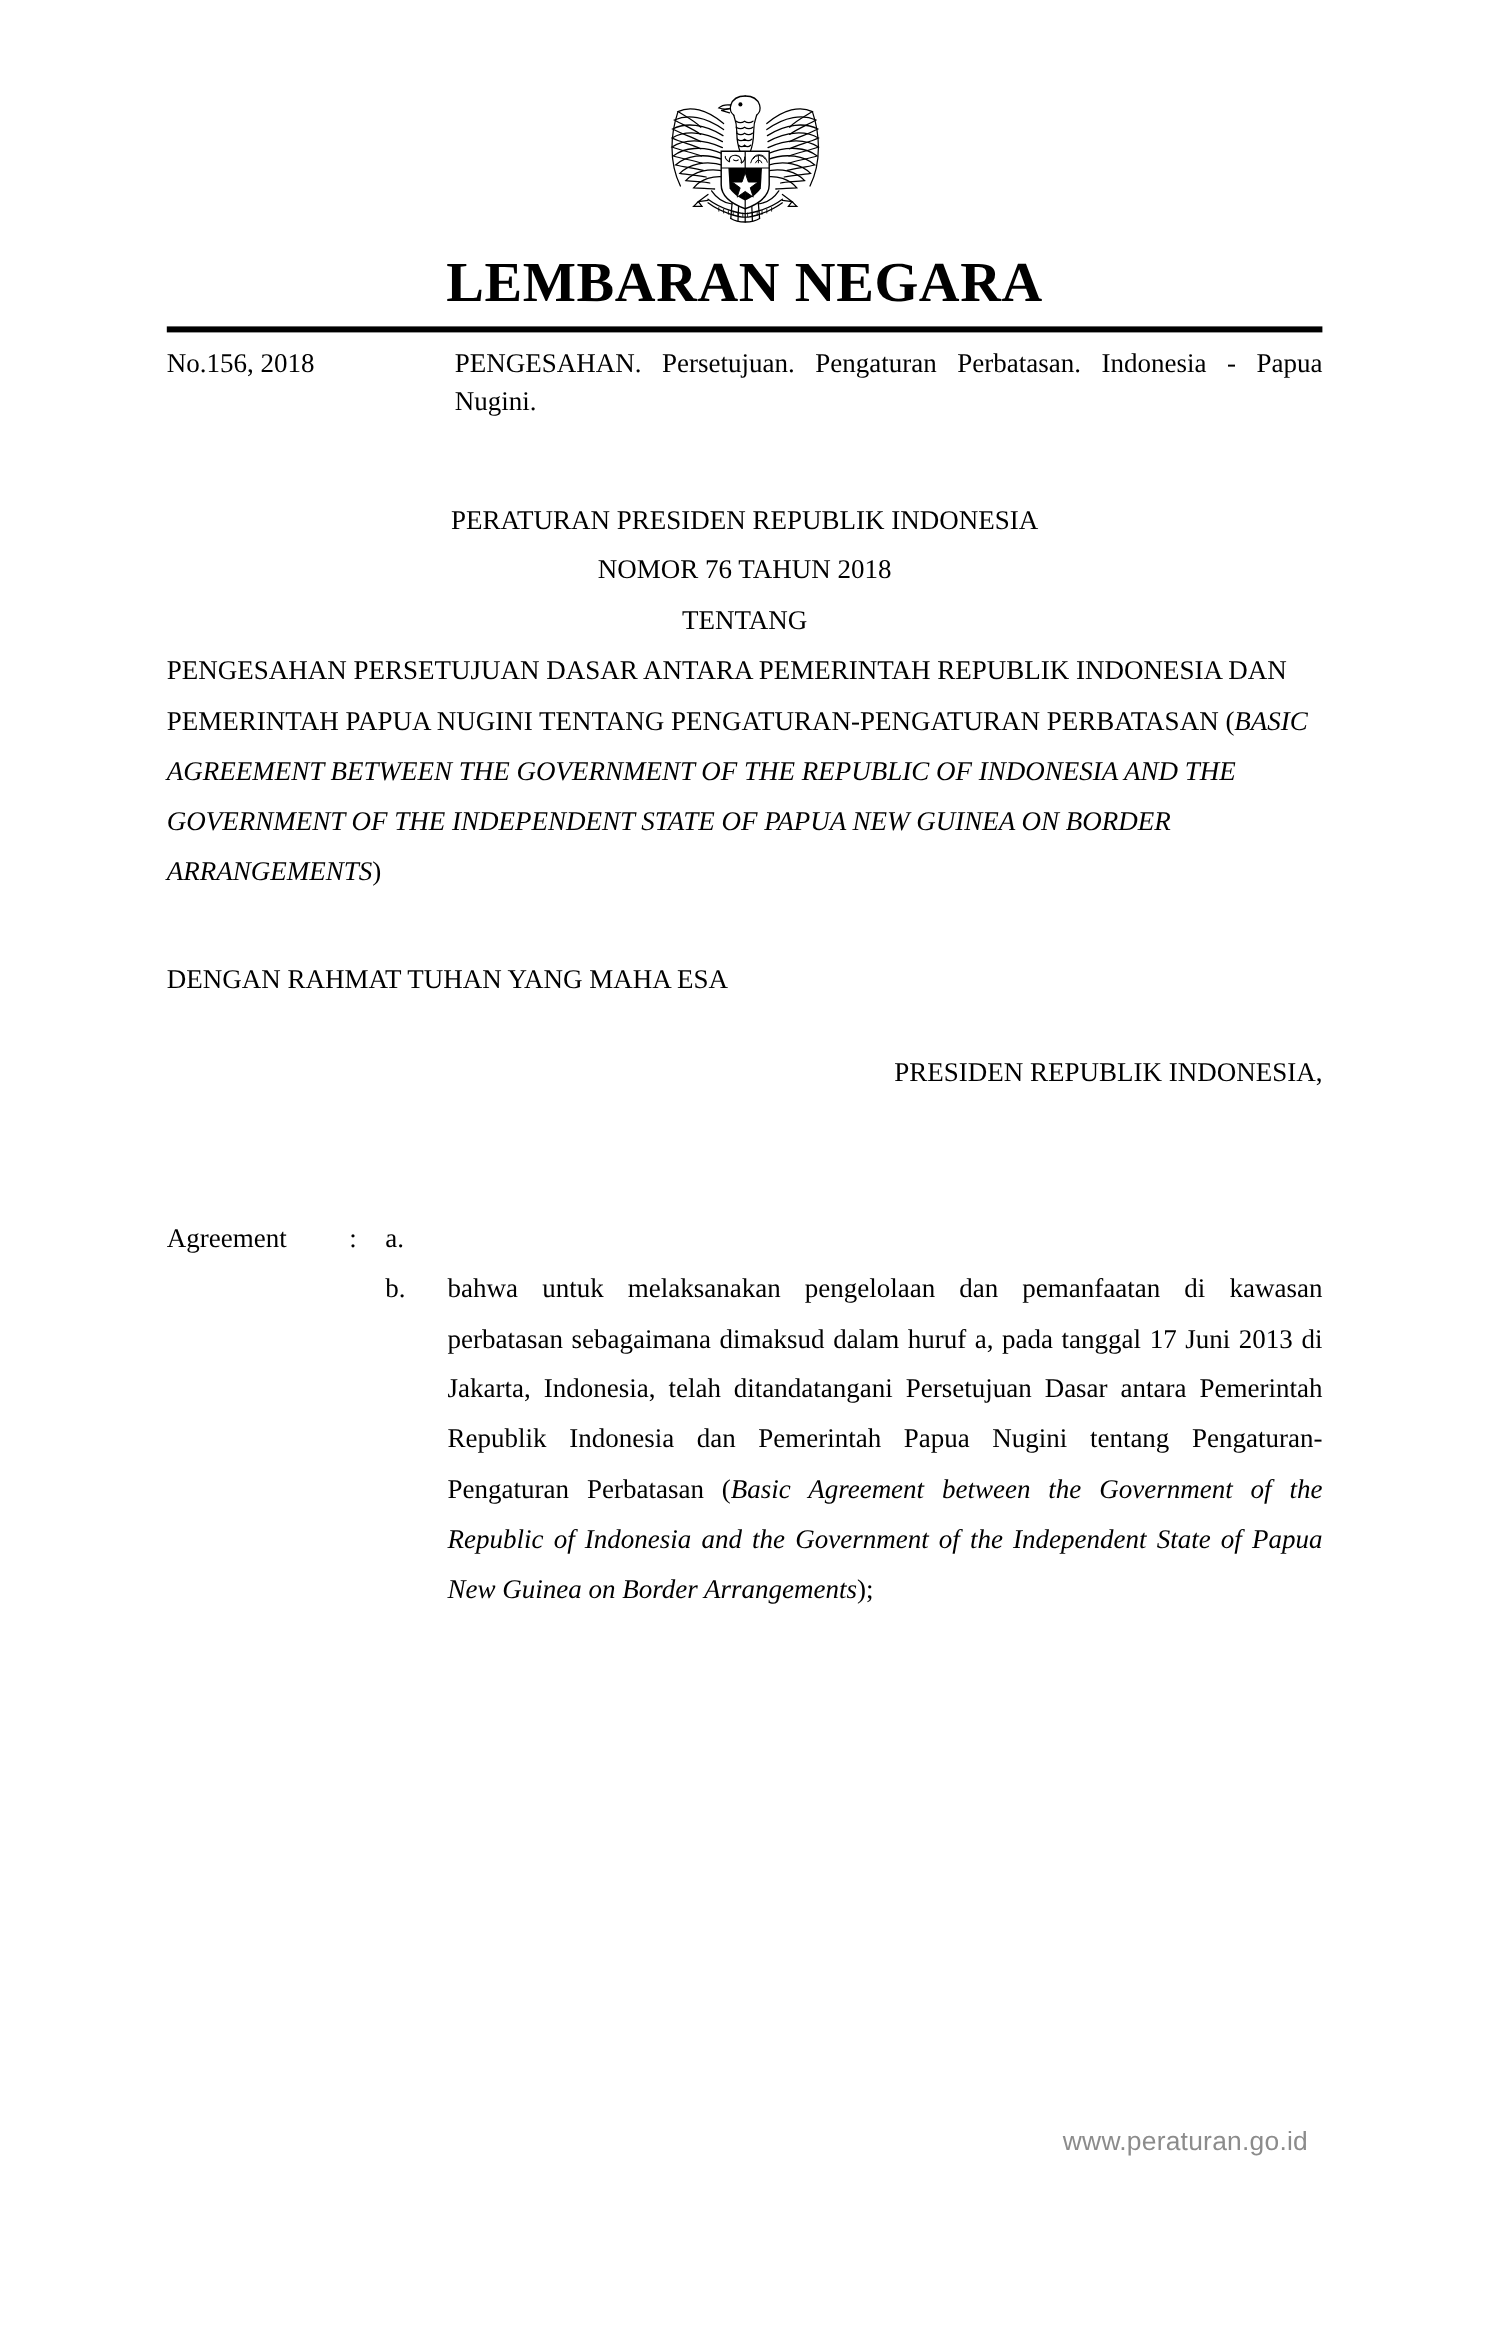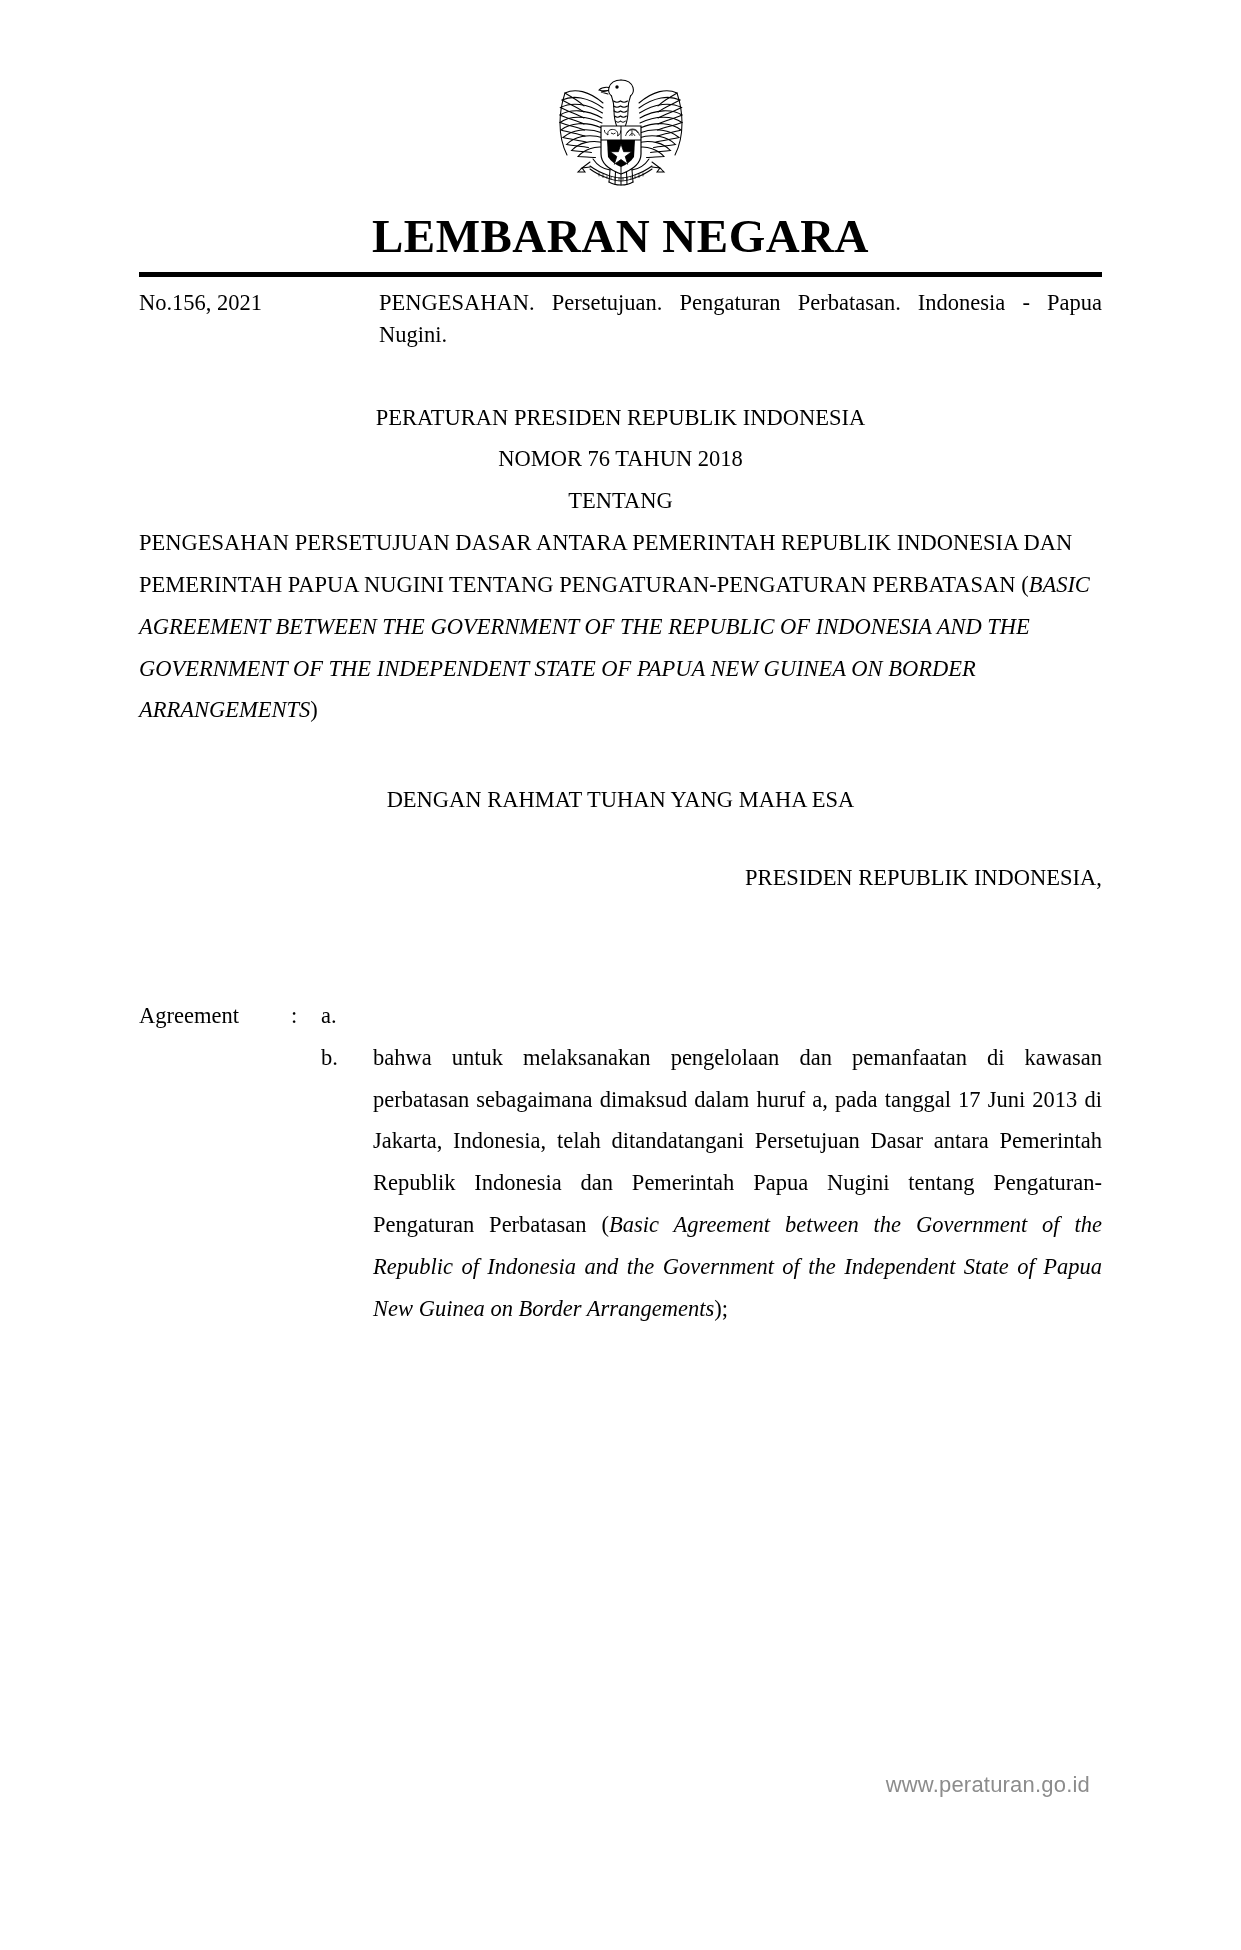--- a/index.html
+++ b/index.html
@@ -70,36 +70,36 @@
   }
   .catalog-desc {
     flex: 1 1 auto;
     text-align: justify;
     text-align-last: left;
     text-justify: inter-word;
   }
 
   
   .title-block {
-    margin-top: 46px;
+    margin-top: 62px;
     text-align: center;
     font-size: 22.5px;
     line-height: 1.86;
   }
   .title-line { display: block; }
   .title-long {
     margin-top: 0;
     font-size: 22.5px;
     line-height: 1.86;
   }
   .title-long i { font-style: italic; }
 
   .invocation {
     margin-top: 48px;
-    text-align: center;
+    text-align: left;
     font-size: 22.5px;
     line-height: 1.86;
   }
   .signatory {
     margin-top: 36px;
     text-align: right;
     font-size: 22.5px;
     line-height: 1.86;
   }
 
@@ -261,21 +261,21 @@
       </g>
     </svg>
   </div>
 
   <div class="masthead">
     <span class="masthead-line">LEMBARAN NEGARA</span>
   </div>
   <hr class="rule">
 
   <div class="catalog">
-    <div class="catalog-no">No.156, 2021</div>
+    <div class="catalog-no">No.156, 2018</div>
     <div class="catalog-desc">PENGESAHAN. Persetujuan. Pengaturan Perbatasan. Indonesia - Papua Nugini.</div>
   </div>
 
   <div class="title-block">
     <span class="title-line">PERATURAN PRESIDEN REPUBLIK INDONESIA</span>
     <span class="title-line">NOMOR 76 TAHUN 2018</span>
     <span class="title-line">TENTANG</span>
   </div>
 
   <div class="title-long"><span>PENGESAHAN PERSETUJUAN DASAR ANTARA PEMERINTAH REPUBLIK INDONESIA DAN PEMERINTAH PAPUA NUGINI TENTANG PENGATURAN-PENGATURAN PERBATASAN (</span><i>BASIC AGREEMENT BETWEEN THE GOVERNMENT OF THE REPUBLIC OF INDONESIA AND THE GOVERNMENT OF THE INDEPENDENT STATE OF PAPUA NEW GUINEA ON BORDER ARRANGEMENTS</i><span>)</span></div>

